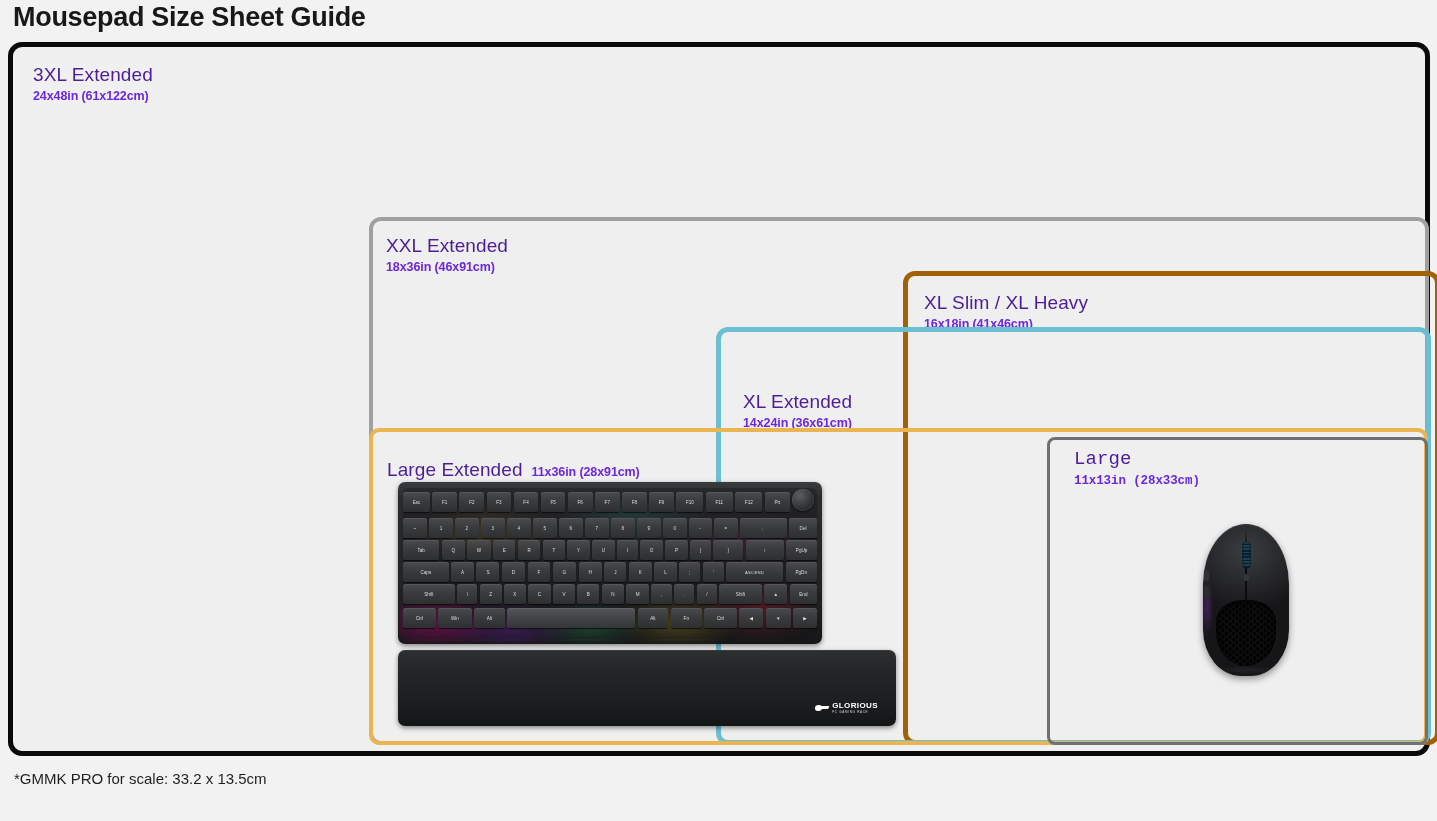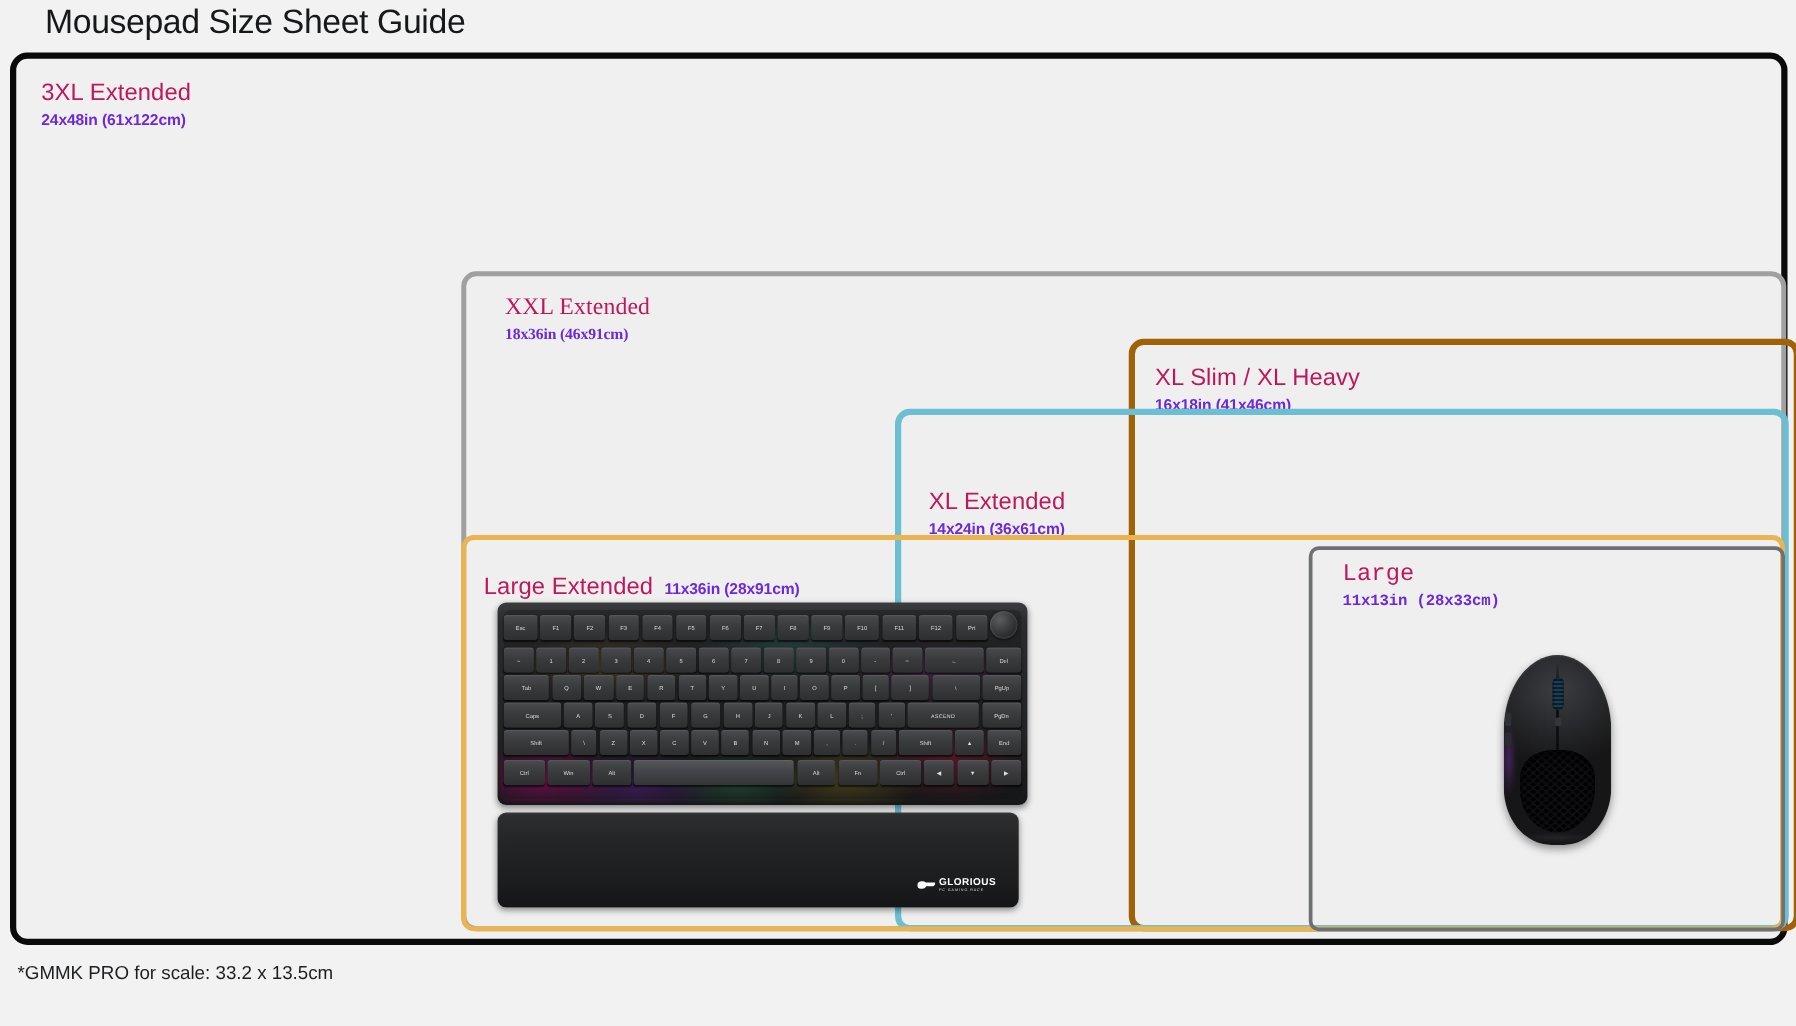--- a/index.html
+++ b/index.html
@@ -14,45 +14,45 @@
     position: relative;
     overflow: hidden;
     font-family: "Liberation Sans", sans-serif;
     color: #1c1c1c;
     -webkit-font-smoothing: antialiased;
   }
 
   
   .page-title {
     position: absolute;
-    left: 36px;
+    left: 13px;
     top: 2px;
     font-size: 27px;
-    font-weight: normal;
+    font-weight: bold;
     letter-spacing: -0.3px;
     color: #17181a;
     white-space: nowrap;
     text-align: center;
   }
 
   
   .pad-box {
     position: absolute;
     box-sizing: border-box;
     background: transparent;
   }
   .pad-label {
     position: absolute;
     white-space: nowrap;
     pointer-events: none;
   }
   .pad-name {
     font-size: 19px;
     font-weight: 400;
-    color: #be185d;
+    color: #4c1d95;
     letter-spacing: 0.1px;
     line-height: 1.05;
   }
   .pad-dims {
     font-size: 12.5px;
     font-weight: bold;
     color: #6d28d9;
     letter-spacing: -0.1px;
     margin-top: 4px;
   }
@@ -74,21 +74,21 @@
   }
   #label-3xl { left: 20px; top: 18px; }
 
   #box-xxl {
     left: 369px; top: 217px;
     width: 1060px; height: 528px;
     border: 4px solid #a0a0a0;
     border-radius: 12px;
     background: #efefef;
   }
-  #label-xxl { left: 31px; top: 15px; font-family: Liberation Serif, serif; }
+  #label-xxl { left: 13px; top: 15px; }
 
   #box-xlslim {
     left: 903px; top: 271px;
     width: 537px; height: 474px;
     border: 5px solid #a16207;
     border-radius: 12px;
   }
   #label-xlslim { left: 16px; top: 17px; }
 
   #box-xlext {
@@ -206,21 +206,21 @@
     box-shadow: inset 0 0 2px rgba(255,255,255,0.25), 0 1px 2px rgba(0,0,0,0.6);
   }
   .kb-space {
     background: linear-gradient(180deg,#55565a 0%,#434447 50%,#343537 100%);
   }
 
   
   .wrist-rest {
     position: absolute;
     left: 0; top: 168px;
-    width: 417px; height: 76px;
+    width: 498px; height: 76px;
     background: linear-gradient(180deg,#2e2f31 0%, #242527 30%, #1b1c1e 75%, #141516 100%);
     border-radius: 7px;
     box-shadow: 0 2px 5px rgba(0,0,0,0.45), inset 0 1px 0 rgba(255,255,255,0.06);
   }
   .wrist-logo {
     position: absolute;
     right: 18px; bottom: 12px;
     display: flex;
     align-items: center;
     gap: 3px;

